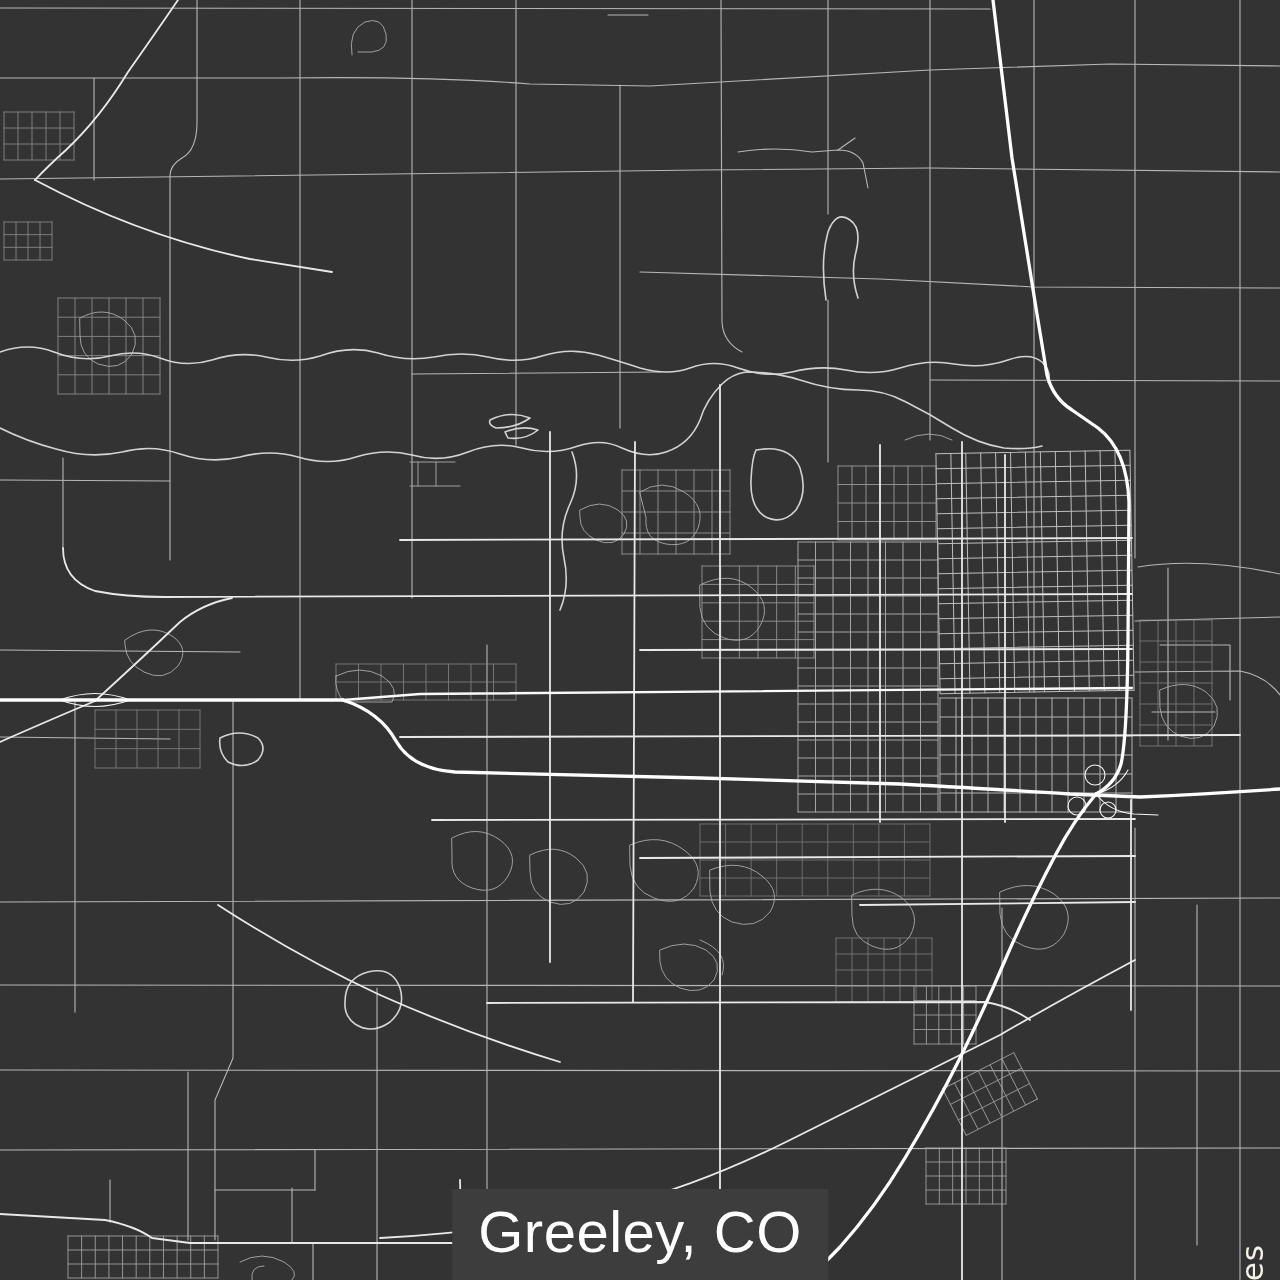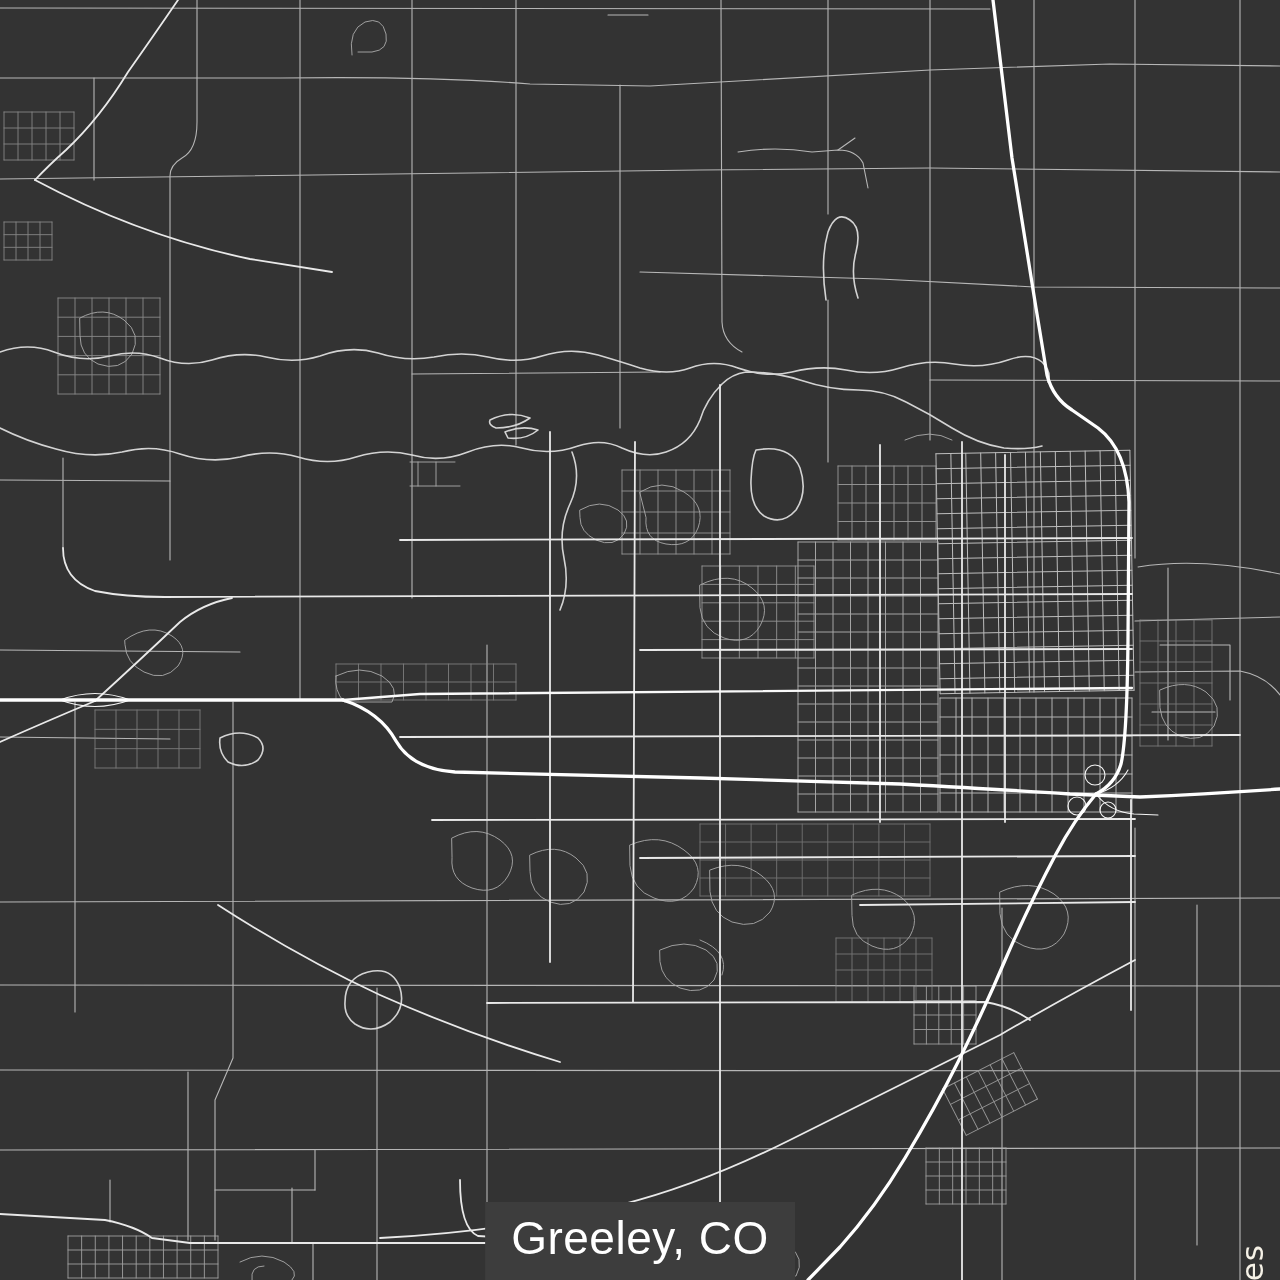--- a/index.html
+++ b/index.html
@@ -26,21 +26,21 @@
     position: absolute;
     left: 50%;
     bottom: 0;
     transform: translateX(-50%);
     background: #3d3d3d;
     padding: 9px 26px 15px 26px;
     white-space: nowrap;
   }
   .title-block .title-text {
     color: #ffffff;
-    font-size: 46px;
+    font-size: 58px;
     font-weight: 400;
     letter-spacing: 0.5px;
     font-family: "Liberation Sans", sans-serif;
   }
   .watermark {
     position: absolute;
     right: 10px;
     bottom: 36px;
     transform: rotate(-90deg);
     transform-origin: 100% 100%;

